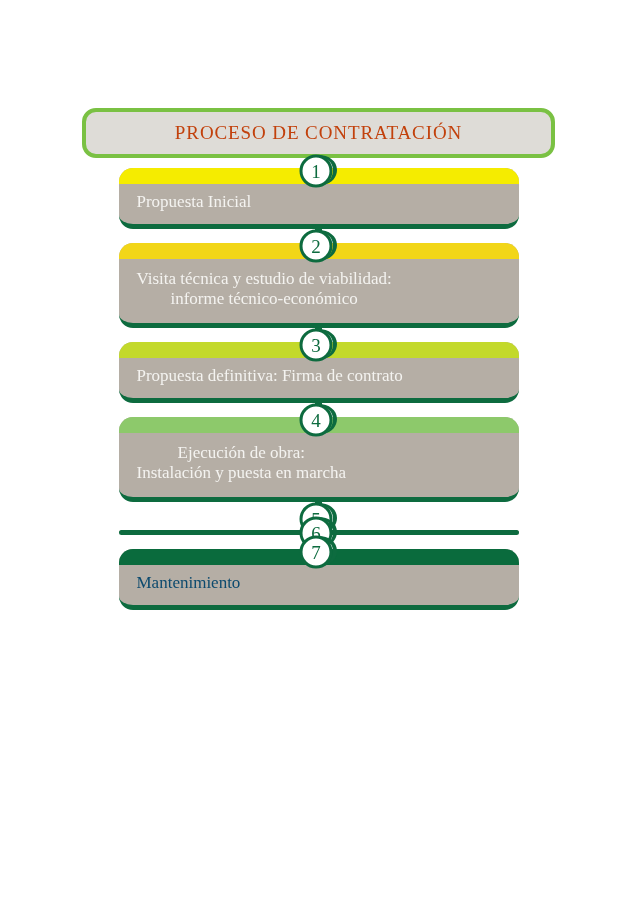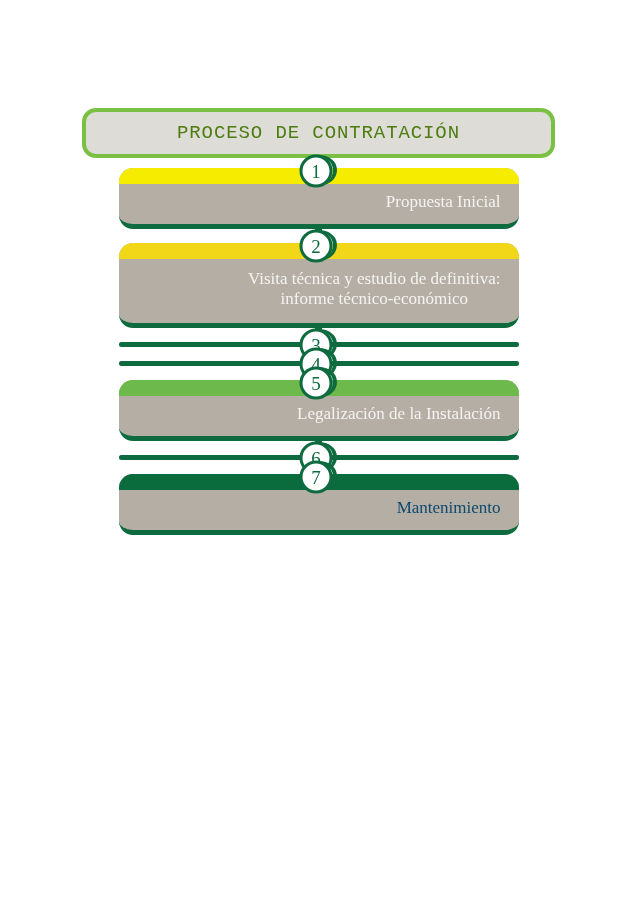--- a/index.html
+++ b/index.html
@@ -32,22 +32,22 @@
     background: #dedcd7;
     border: 4px solid #7ac143;
     border-radius: 14px;
     display: flex;
     align-items: center;
     justify-content: center;
   }
   .header-title {
     font-size: 19px;
     letter-spacing: 0.9px;
-    color: #4d7c0f;
-    font-family: Liberation Mono, monospace;
+    color: #c2410c;
+    font-family: Liberation Serif, serif;
     white-space: nowrap;
   }
 
   
   .steps {
     position: absolute;
     left: 0;
     top: 168px;
     width: 637px;
   }
@@ -61,21 +61,21 @@
   .step-box {
     position: relative;
     width: 400px;
     box-sizing: border-box;
     background: #b5aea5;
     border-radius: 14px;
     overflow: hidden;
     border-bottom: 5px solid #701a75;
     display: flex;
     align-items: center;
-    justify-content: flex-end;
+    justify-content: flex-start;
   }
 
   
   .step-cap {
     position: absolute;
     left: 0;
     top: 0;
     width: 100%;
     height: 16px;
   }
@@ -144,62 +144,61 @@
       <div class="step tall">
         <div class="badge">
           <svg width="46" height="38" viewBox="0 0 46 38">
             <path d="M22 3 C33 3 41 9 41 18 C41 25 36 31 28 33 C34 29 37 24 37 18 C37 10 30 5 22 5 Z" fill="#0d6b3f"></path>
             <circle cx="20" cy="19" r="15" fill="#ffffff" stroke="#0d6b3f" stroke-width="3"></circle>
             <text x="20" y="19" text-anchor="middle" dominant-baseline="central" font-family="Liberation Serif, DejaVu Serif, serif" font-size="19" fill="#0d6b3f">2</text>
           </svg>
         </div>
         <div class="step-box" style="background: rgb(181, 174, 165); border-bottom-color: rgb(13, 107, 63);">
           <div class="step-cap" style="background: rgb(242, 214, 24);"></div>
-          <div class="step-label" style="color: rgb(244, 243, 240);">Visita técnica y estudio de definitiva:
+          <div class="step-label" style="color: rgb(244, 243, 240);">Visita técnica y estudio de viabilidad:
 informe técnico-económico</div>
         </div>
         <div class="connector" style="background: rgb(13, 107, 63); height: 14px; position: relative; margin: 0px auto; transform: none; left: 0px;"></div>
       </div>
       <div class="step">
         <div class="badge">
           <svg width="46" height="38" viewBox="0 0 46 38">
             <path d="M22 3 C33 3 41 9 41 18 C41 25 36 31 28 33 C34 29 37 24 37 18 C37 10 30 5 22 5 Z" fill="#0d6b3f"></path>
             <circle cx="20" cy="19" r="15" fill="#ffffff" stroke="#0d6b3f" stroke-width="3"></circle>
             <text x="20" y="19" text-anchor="middle" dominant-baseline="central" font-family="Liberation Serif, DejaVu Serif, serif" font-size="19" fill="#0d6b3f">3</text>
           </svg>
         </div>
         <div class="step-box" style="background: rgb(181, 174, 165); border-bottom-color: rgb(13, 107, 63);">
           <div class="step-cap" style="background: rgb(195, 217, 43);"></div>
+          <div class="step-label" style="color: rgb(244, 243, 240);">Propuesta definitiva: Firma de contrato</div>
         </div>
         <div class="connector" style="background: rgb(13, 107, 63); height: 14px; position: relative; margin: 0px auto; transform: none; left: 0px;"></div>
       </div>
       <div class="step tall">
         <div class="badge">
           <svg width="46" height="38" viewBox="0 0 46 38">
             <path d="M22 3 C33 3 41 9 41 18 C41 25 36 31 28 33 C34 29 37 24 37 18 C37 10 30 5 22 5 Z" fill="#0d6b3f"></path>
             <circle cx="20" cy="19" r="15" fill="#ffffff" stroke="#0d6b3f" stroke-width="3"></circle>
             <text x="20" y="19" text-anchor="middle" dominant-baseline="central" font-family="Liberation Serif, DejaVu Serif, serif" font-size="19" fill="#0d6b3f">4</text>
           </svg>
         </div>
         <div class="step-box" style="background: rgb(181, 174, 165); border-bottom-color: rgb(13, 107, 63);">
           <div class="step-cap" style="background: rgb(141, 201, 107);"></div>
+          <div class="step-label" style="color: rgb(244, 243, 240);">Ejecución de obra:
+Instalación y puesta en marcha</div>
         </div>
         <div class="connector" style="background: rgb(13, 107, 63); height: 14px; position: relative; margin: 0px auto; transform: none; left: 0px;"></div>
       </div>
       <div class="step">
         <div class="badge">
           <svg width="46" height="38" viewBox="0 0 46 38">
             <path d="M22 3 C33 3 41 9 41 18 C41 25 36 31 28 33 C34 29 37 24 37 18 C37 10 30 5 22 5 Z" fill="#0d6b3f"></path>
             <circle cx="20" cy="19" r="15" fill="#ffffff" stroke="#0d6b3f" stroke-width="3"></circle>
             <text x="20" y="19" text-anchor="middle" dominant-baseline="central" font-family="Liberation Serif, DejaVu Serif, serif" font-size="19" fill="#0d6b3f">5</text>
           </svg>
-        </div>
-        <div class="step-box" style="background: rgb(181, 174, 165); border-bottom-color: rgb(13, 107, 63);">
-          <div class="step-cap" style="background: rgb(110, 185, 75);"></div>
-          <div class="step-label" style="color: rgb(244, 243, 240);">Legalización de la Instalación</div>
         </div>
         <div class="connector" style="background: rgb(13, 107, 63); height: 14px; position: relative; margin: 0px auto; transform: none; left: 0px;"></div>
       </div>
       <div class="step">
         <div class="badge">
           <svg width="46" height="38" viewBox="0 0 46 38">
             <path d="M22 3 C33 3 41 9 41 18 C41 25 36 31 28 33 C34 29 37 24 37 18 C37 10 30 5 22 5 Z" fill="#0d6b3f"></path>
             <circle cx="20" cy="19" r="15" fill="#ffffff" stroke="#0d6b3f" stroke-width="3"></circle>
             <text x="20" y="19" text-anchor="middle" dominant-baseline="central" font-family="Liberation Serif, DejaVu Serif, serif" font-size="19" fill="#0d6b3f">6</text>
           </svg>

